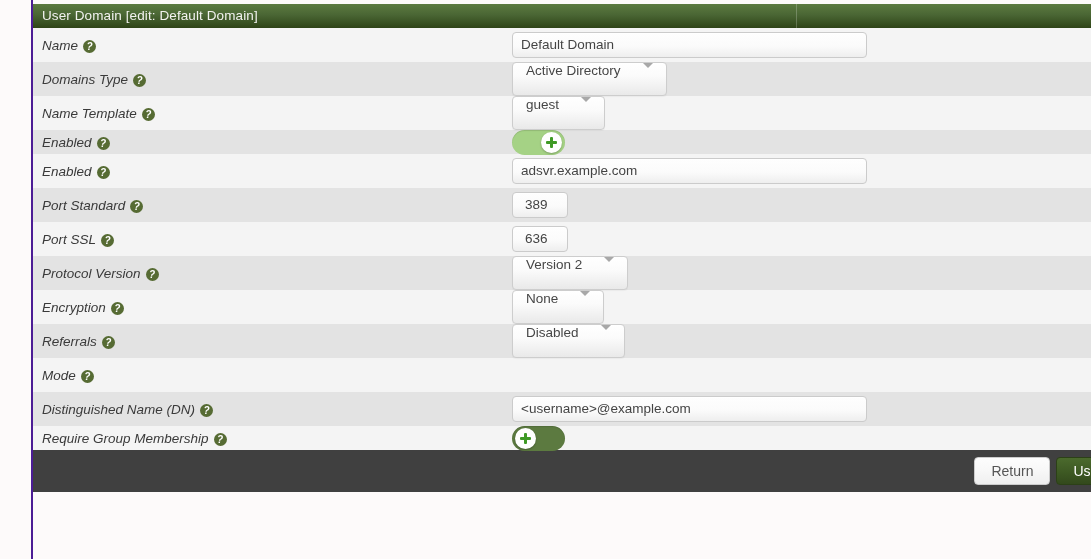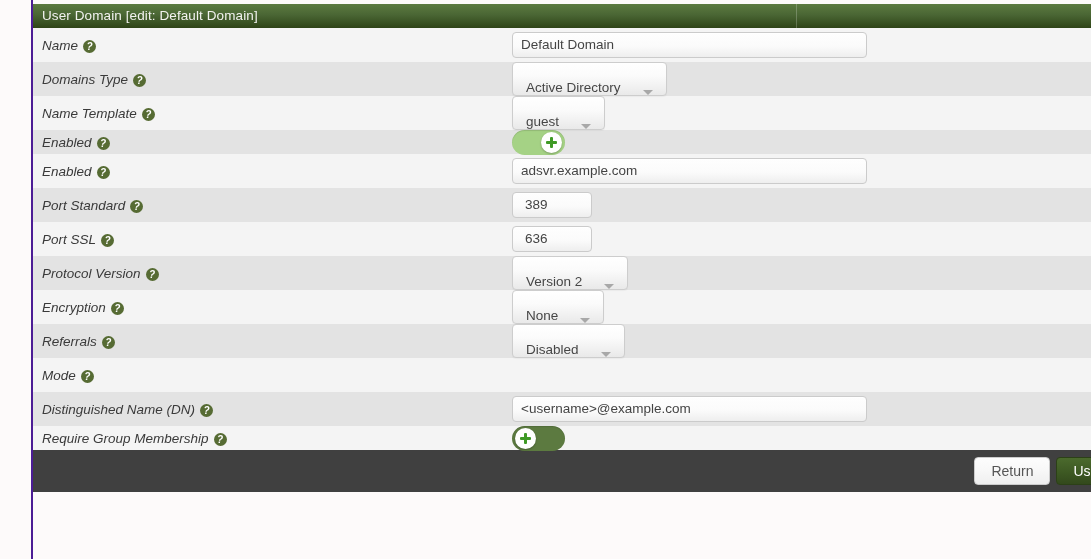--- a/index.html
+++ b/index.html
@@ -97,32 +97,32 @@
     font-size: 13.5px;
     color: #444444;
     padding: 0 8px;
     line-height: 24px;
     font-family: "Liberation Sans", sans-serif;
     box-shadow: 0 1px 0 rgba(255,255,255,0.7) inset;
     white-space: nowrap;
     overflow: hidden;
   }
   .text-input.w-wide { width: 355px; }
-  .text-input.w-small { width: 80px; padding-left: 12px; }
+  .text-input.w-small { width: 56px; padding-left: 12px; }
 
   
   .dropdown {
     height: 34px;
     border: 1px solid #cdcdcd;
     border-radius: 4px;
     background: linear-gradient(to bottom, #ffffff 0%, #fbfbfb 40%, #e9e9e9 100%);
     font-size: 13.5px;
     color: #464646;
     display: inline-flex;
-    align-items: flex-end;
+    align-items: flex-start;
     padding: 0 9px 0 13px;
     white-space: nowrap;
     box-shadow: 0 1px 1px rgba(0,0,0,0.04);
   }
   .dropdown .dd-label { display: inline-block; }
   .dropdown .caret {
     width: 0; height: 0;
     border-left: 5px solid transparent;
     border-right: 5px solid transparent;
     border-top: 5px solid #a8a8a8;

